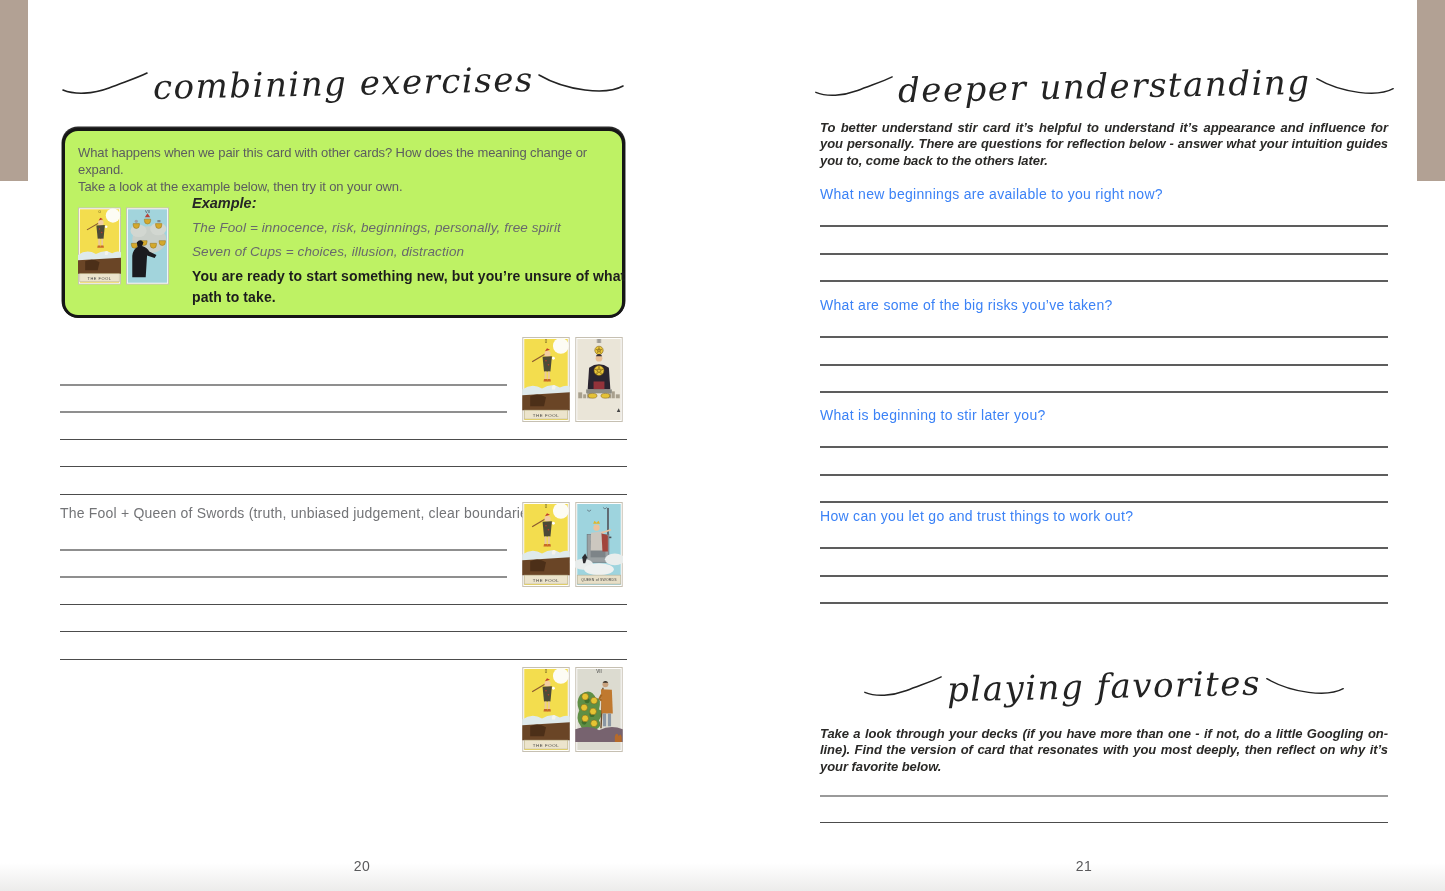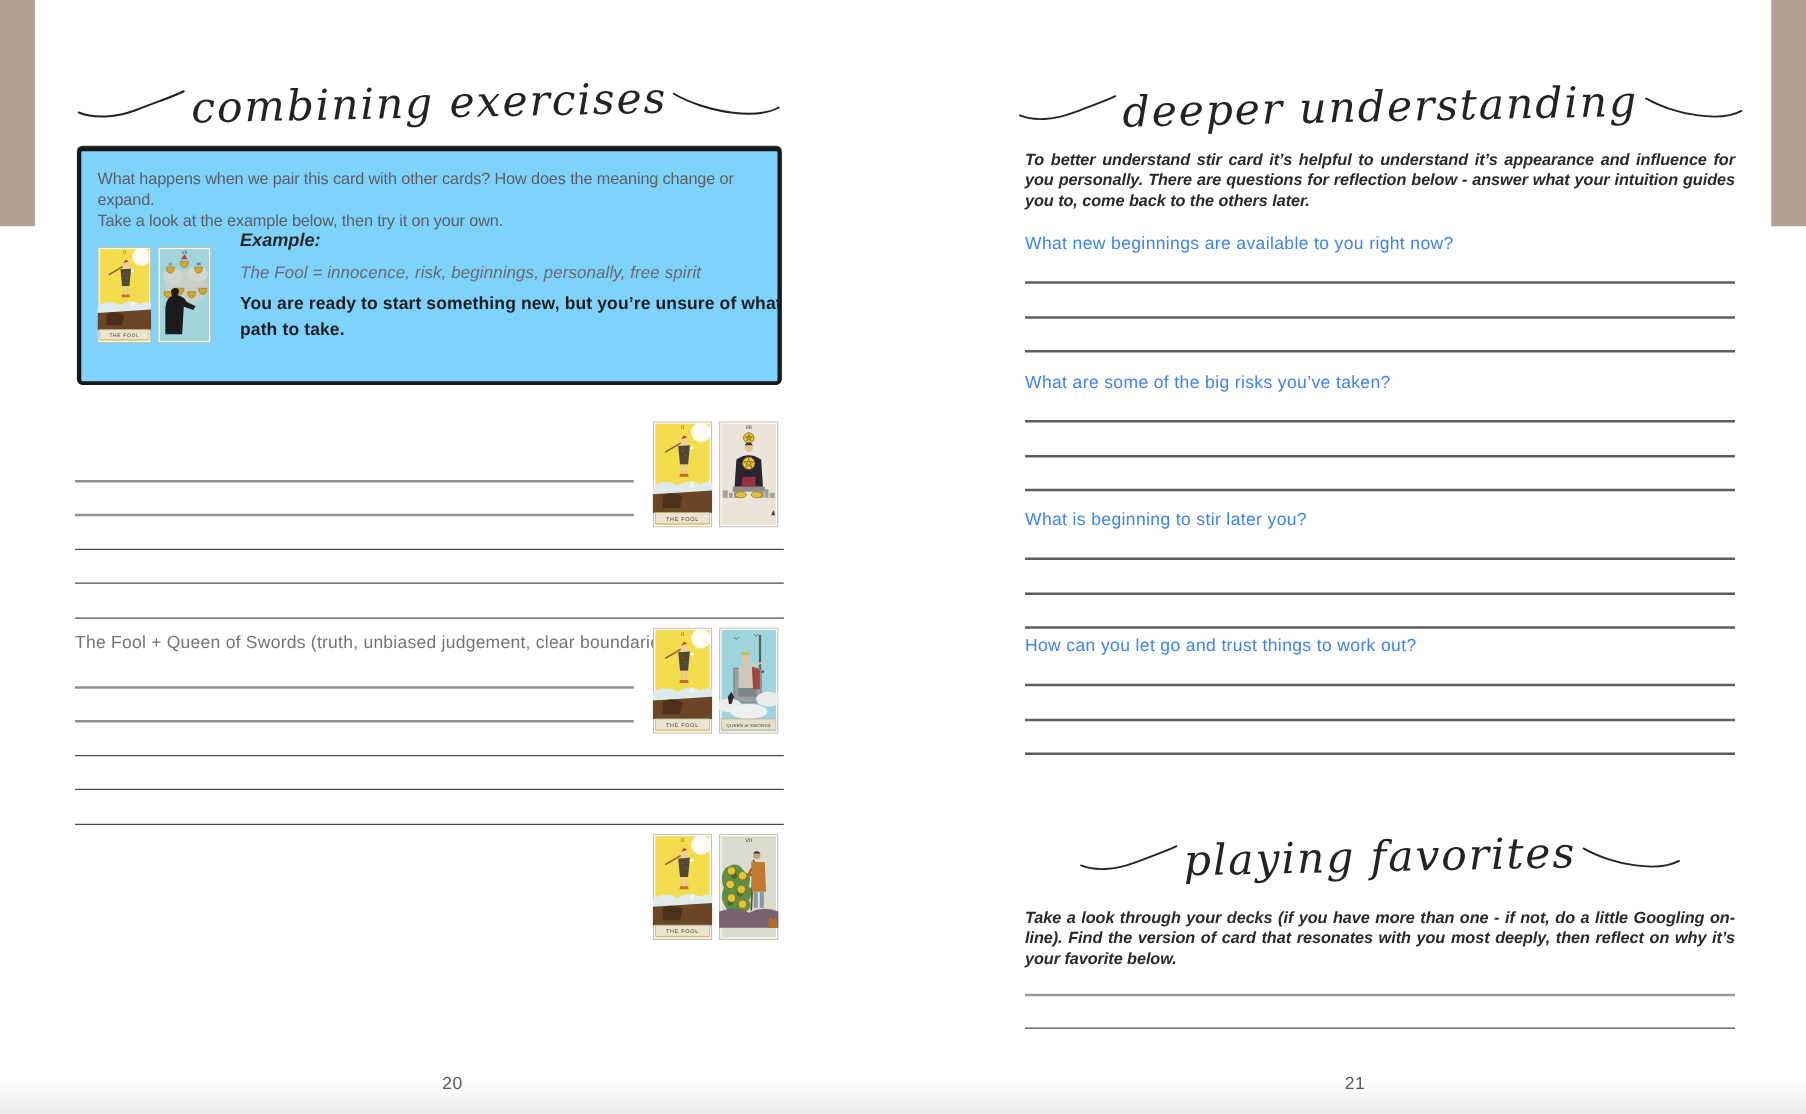--- a/index.html
+++ b/index.html
@@ -17,22 +17,22 @@
   .script-title{position:absolute;display:flex;align-items:center;justify-content:center;gap:4px;}
   .script-title .word{
     font-family:"DejaVu Serif",serif;font-style:italic;font-weight:400;
     font-size:34px;color:#232323;letter-spacing:1.5px;white-space:nowrap;
     transform:rotate(-1.2deg);
   }
   .flourish{flex:0 0 auto;}
 
   
   .example-box{
-    position:absolute;left:62px;top:118px;width:557px;height:184px;
-    border:3px solid #161616;border-radius:4px;background:#7dd3fc;
+    position:absolute;left:62px;top:128px;width:557px;height:184px;
+    border:3px solid #161616;border-radius:16px;background:#bef264;
     box-shadow:0 -1px 0 0.5px #2a2a2a;
   }
   .box-intro{position:absolute;left:13px;top:13px;width:548px;
     font-size:13px;letter-spacing:-0.1px;line-height:17px;color:#5c5d5f;}
   .box-cards{position:absolute;left:13px;top:76px;display:flex;gap:5px;}
   .example-block{position:absolute;left:127px;top:64px;width:462px;}
   .example-label{font-size:14.5px;font-weight:bold;font-style:italic;color:#262626;}
   .meaning{font-size:13.5px;font-style:italic;color:#68696c;margin-top:9px;letter-spacing:0.1px;}
   .example-result{font-size:14px;font-weight:bold;color:#1d1d1d;margin-top:7px;line-height:21px;letter-spacing:0.1px;}
 
@@ -126,20 +126,21 @@
     </g>
     <path d="M21 11 l3 -4.5 l3 4.5 Z" fill="#b5433b"></path>
     <circle cx="11.5" cy="15.5" r="1.8" fill="#9aa0a6"></circle>
     <rect x="35" y="14" width="3.5" height="2.5" fill="#7c8890"></rect>
     <path d="M7 78 L7 54 Q8 46 13 44 L12 39 q4 -5 7.5 0 l-1.5 4 q6 2 8 6 l8 4 -2 3.5 -8.5 -3 L22 78 Z" fill="#1b1b1f"></path>
   </svg></span>
     </div>
     <div class="example-block">
       <div class="example-label">Example:</div>
       <div class="meaning">The Fool = innocence, risk, beginnings, personally, free spirit</div>
+      <div class="meaning">Seven of Cups = choices, illusion, distraction</div>
       <div class="example-result">You are ready to start something new, but you’re unsure of what path to take.</div>
     </div>
   </div>
 
   <div class="exercise" style="top:340px;height:165px;">
     <div class="rule short" style="top:44px;"></div>
     <div class="rule short" style="top:71px;"></div>
     <div class="rule long" style="top:99px;"></div>
     <div class="rule long" style="top:126px;"></div>
     <div class="rule long" style="top:154px;"></div>

